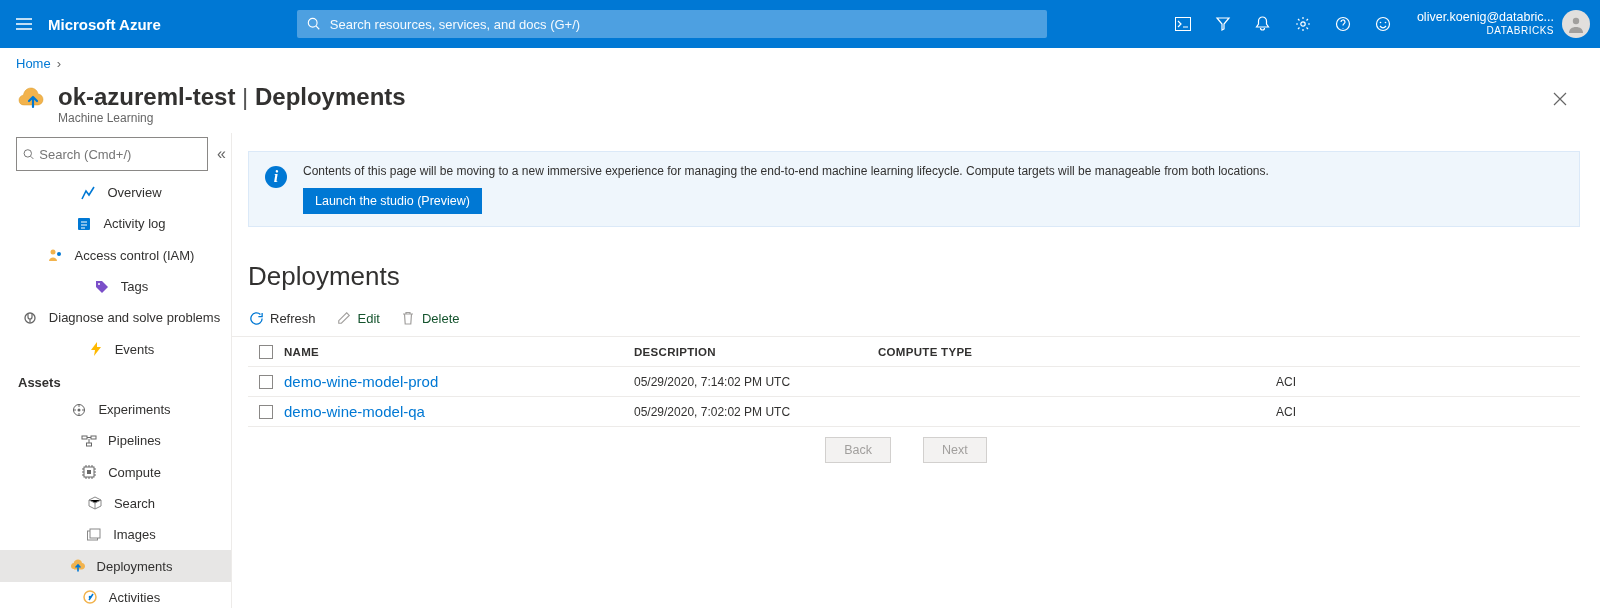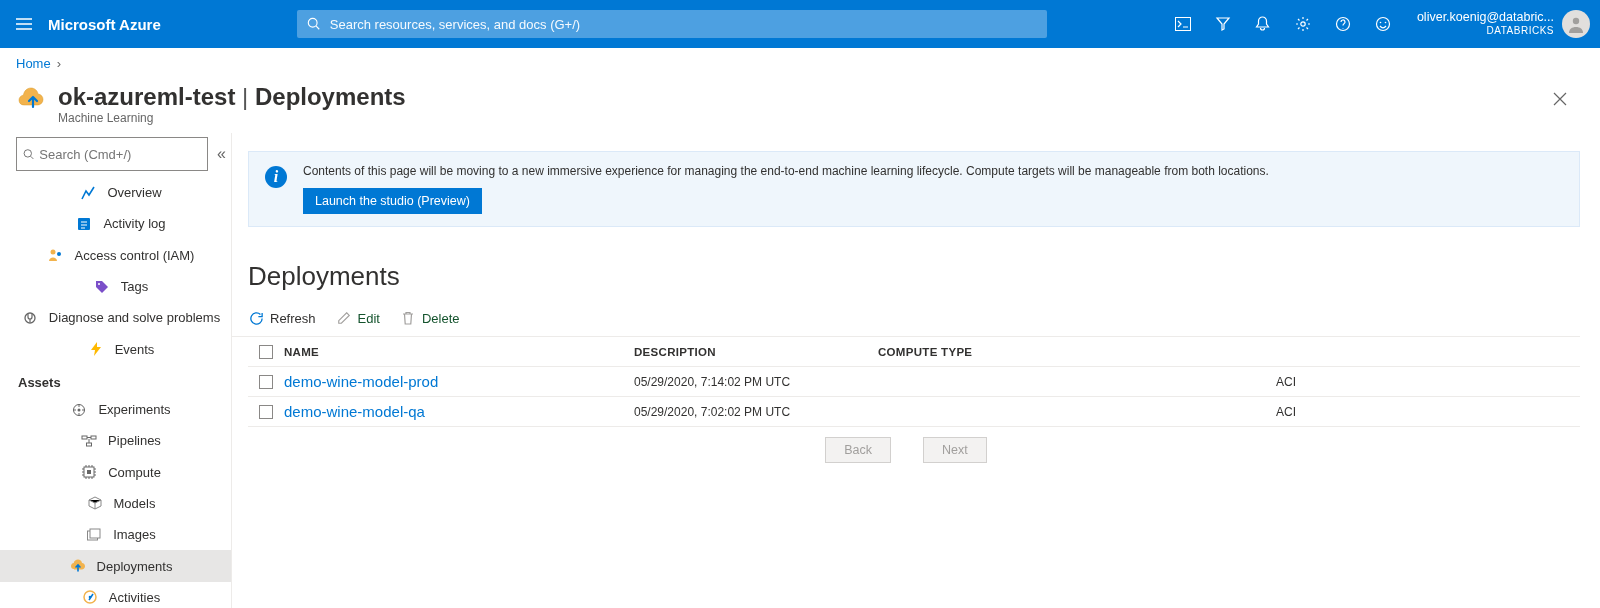--- a/index.html
+++ b/index.html
@@ -276,21 +276,21 @@
         </span>
       <span>Compute</span>
     </div>
     <div class="nav-item">
       <span class="ni-icon">
           <svg width="16" height="16" viewBox="0 0 16 16">
             <path d="M8 2l6 3v6l-6 3-6-3V5z" stroke="#888" fill="none"></path>
             <path d="M2 5l6 3 6-3M8 8v6" stroke="#888"></path>
           </svg>
         </span>
-      <span>Models</span>
+      <span>Search</span>
     </div>
     <div class="nav-item">
       <span class="ni-icon">
           <svg width="16" height="16" viewBox="0 0 16 16">
             <rect x="1.5" y="4" width="10" height="9" stroke="#888" fill="none"></rect>
             <rect x="4" y="2" width="10" height="9" stroke="#888" fill="#fff"></rect>
           </svg>
         </span>
       <span>Images</span>
     </div>

